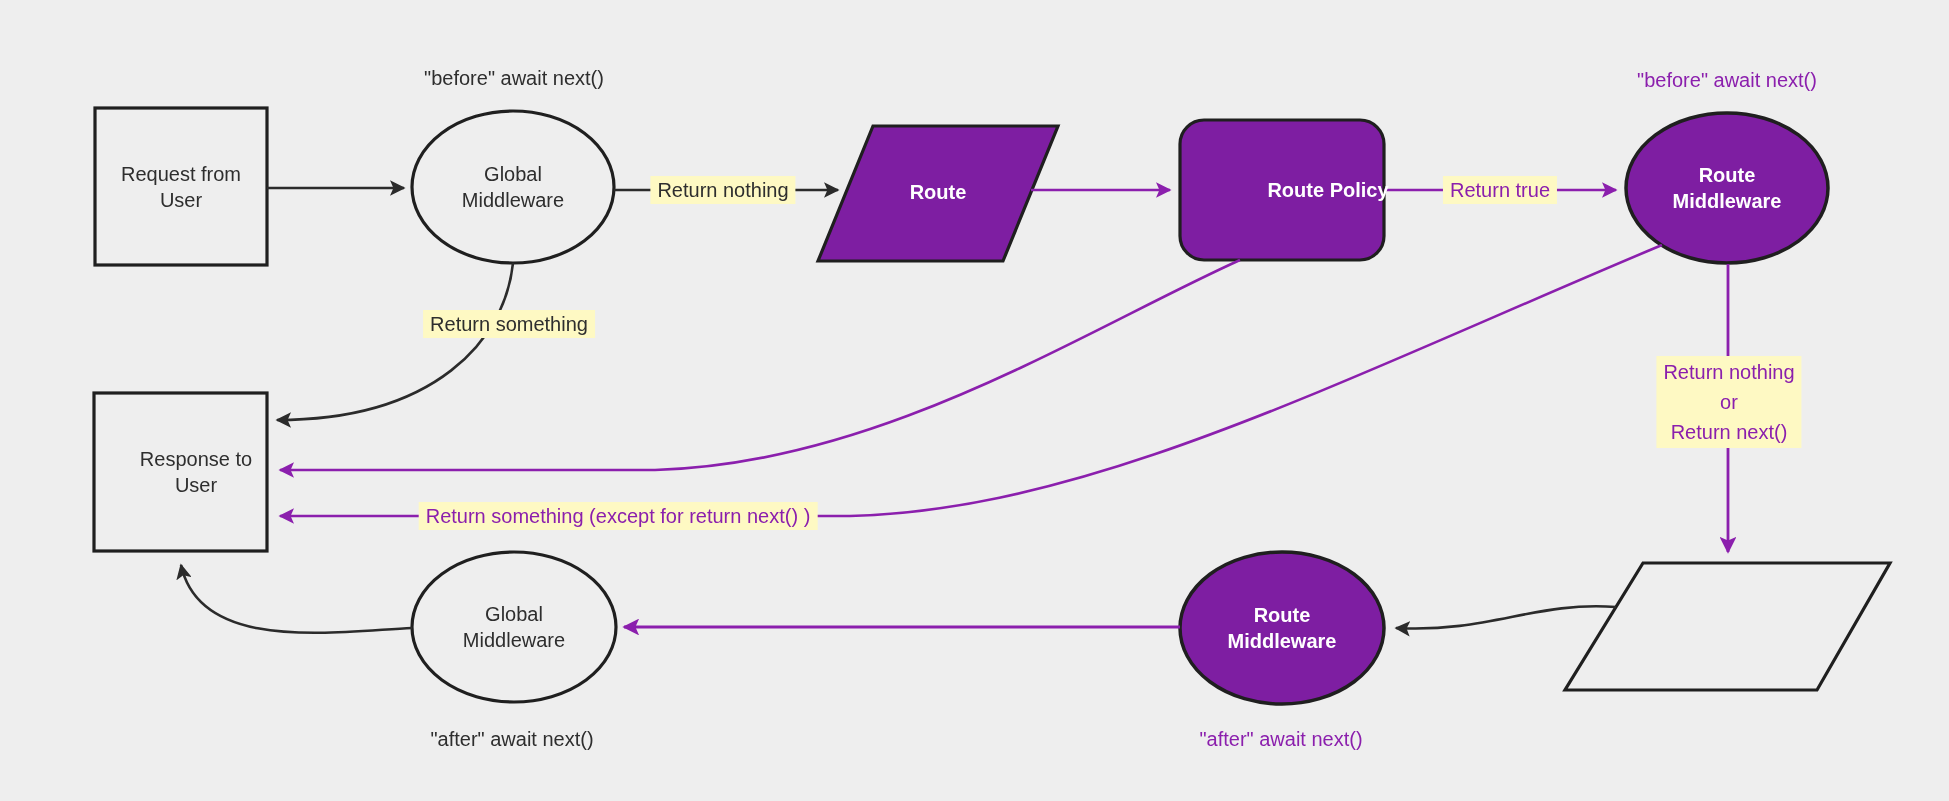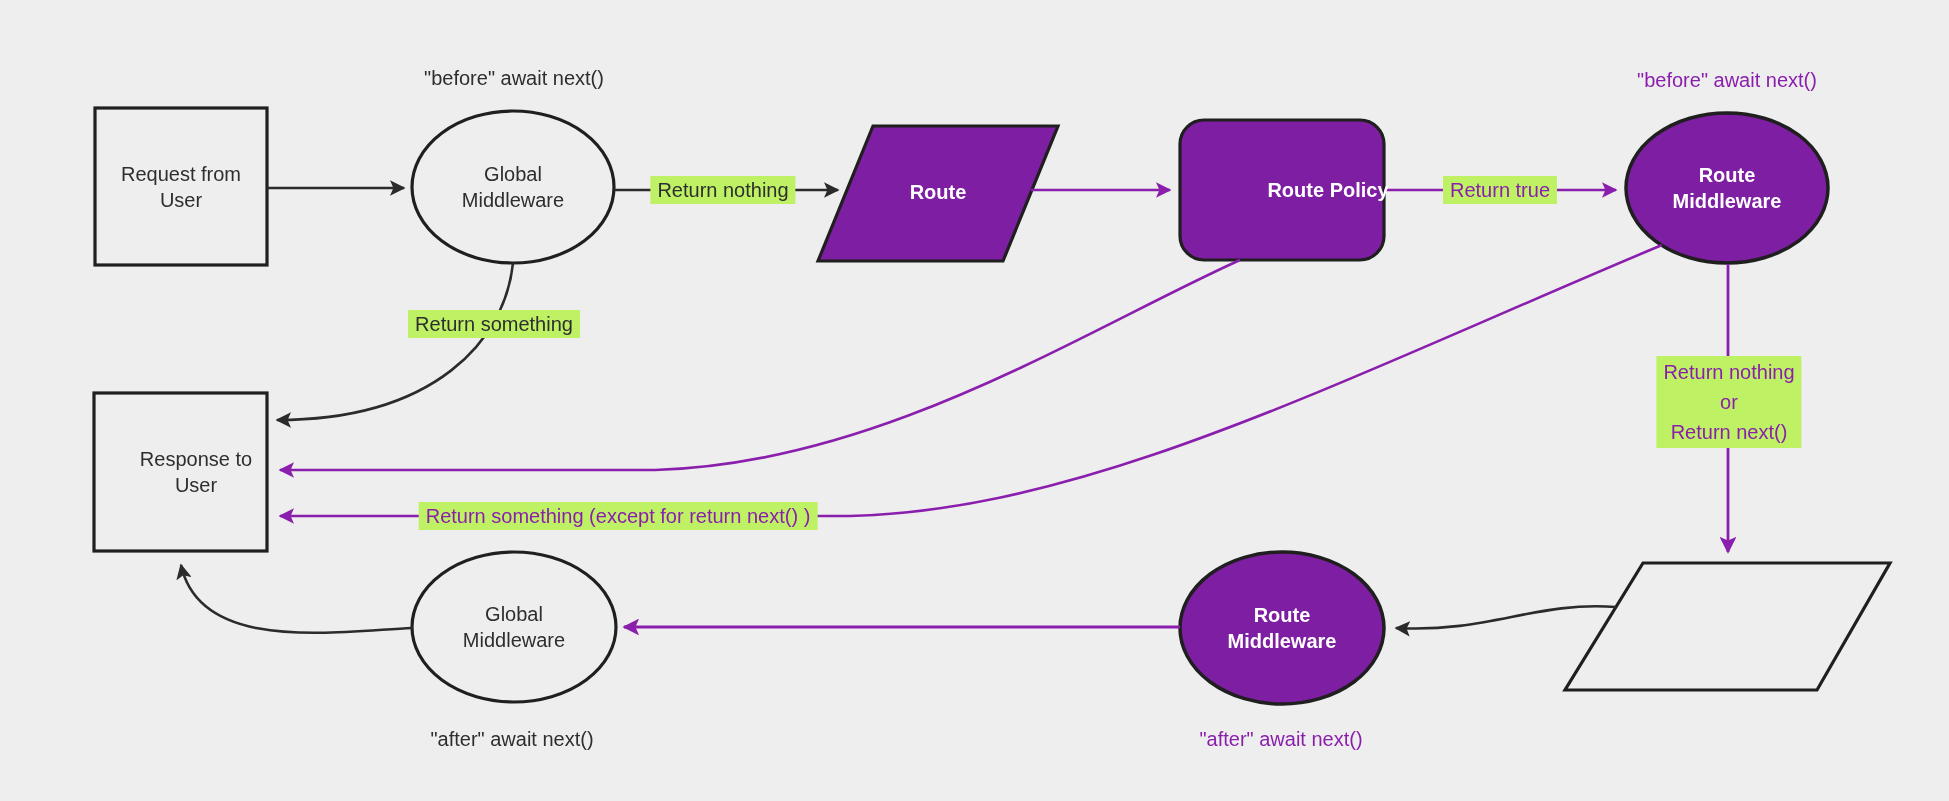--- a/index.html
+++ b/index.html
@@ -2,21 +2,21 @@
 <html><head>
 <meta charset="utf-8">
 <style>
   html,body{margin:0;padding:0;}
   body{width:1949px;height:801px;overflow:hidden;background:#eeeeee;}
   .stage{position:relative;width:1949px;height:801px;background:#eeeeee;
          font-family:"Liberation Sans","DejaVu Sans",sans-serif;}
   .stage svg{position:absolute;left:0;top:0;}
   .lbl{position:absolute;transform:translate(-50%,-50%);white-space:pre-line;
        text-align:center;font-size:20px;line-height:1.3;color:#2e2e2e;}
-  .lbl.bg{background:#bef264;padding:1px 7px;}
+  .lbl.bg{background:#fef9c3;padding:1px 7px;}
   .lbl.purple{color:#8b1fad;}
   .lbl.onshape{color:#2e2e2e;text-align:center;}
   .lbl.white{color:#ffffff;font-weight:700;}
   .lbl.small{font-size:18px;line-height:1.43;}
   .lbl.tall{line-height:1.5;}
 </style>
 </head>
 <body>
 
 <div class="stage">
@@ -66,21 +66,21 @@
 Middleware</div>
   <div class="lbl onshape" style="left:514px;top:627px;">Global
 Middleware</div>
   <div class="lbl onshape" style="left:180px;top:472px;margin-left:16px;">Response to
 User</div>
 
   <div class="lbl" style="left:514px;top:78px;">"before" await next()</div>
   <div class="lbl bg" style="left:723px;top:190px;">Return nothing</div>
   <div class="lbl bg purple" style="left:1500px;top:190px;">Return true</div>
   <div class="lbl purple" style="left:1727px;top:80px;">"before" await next()</div>
-  <div class="lbl bg" style="left:494px;top:324px;">Return something</div>
+  <div class="lbl bg" style="left:509px;top:324px;">Return something</div>
   <div class="lbl bg purple" style="left:618px;top:516px;">Return something (except for return next() )</div>
   <div class="lbl bg purple tall" style="left:1729px;top:402px;">Return nothing
 or
 Return next()</div>
   <div class="lbl purple" style="left:1281px;top:739px;">"after" await next()</div>
   <div class="lbl" style="left:512px;top:739px;">"after" await next()</div>
 
 </div>
 
 </body></html>

